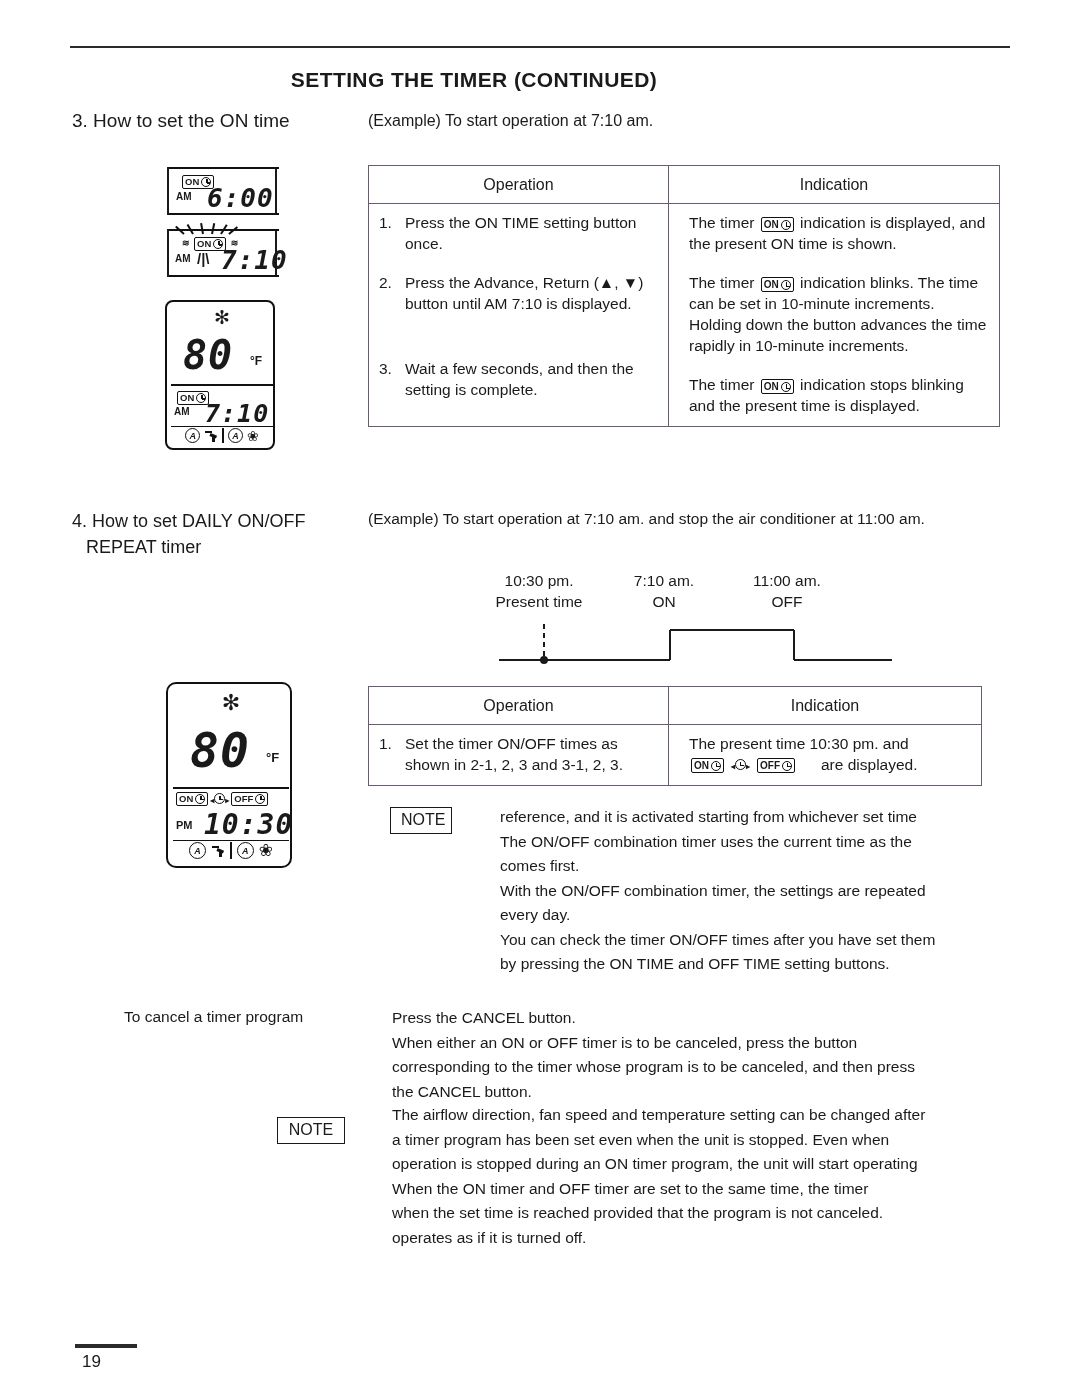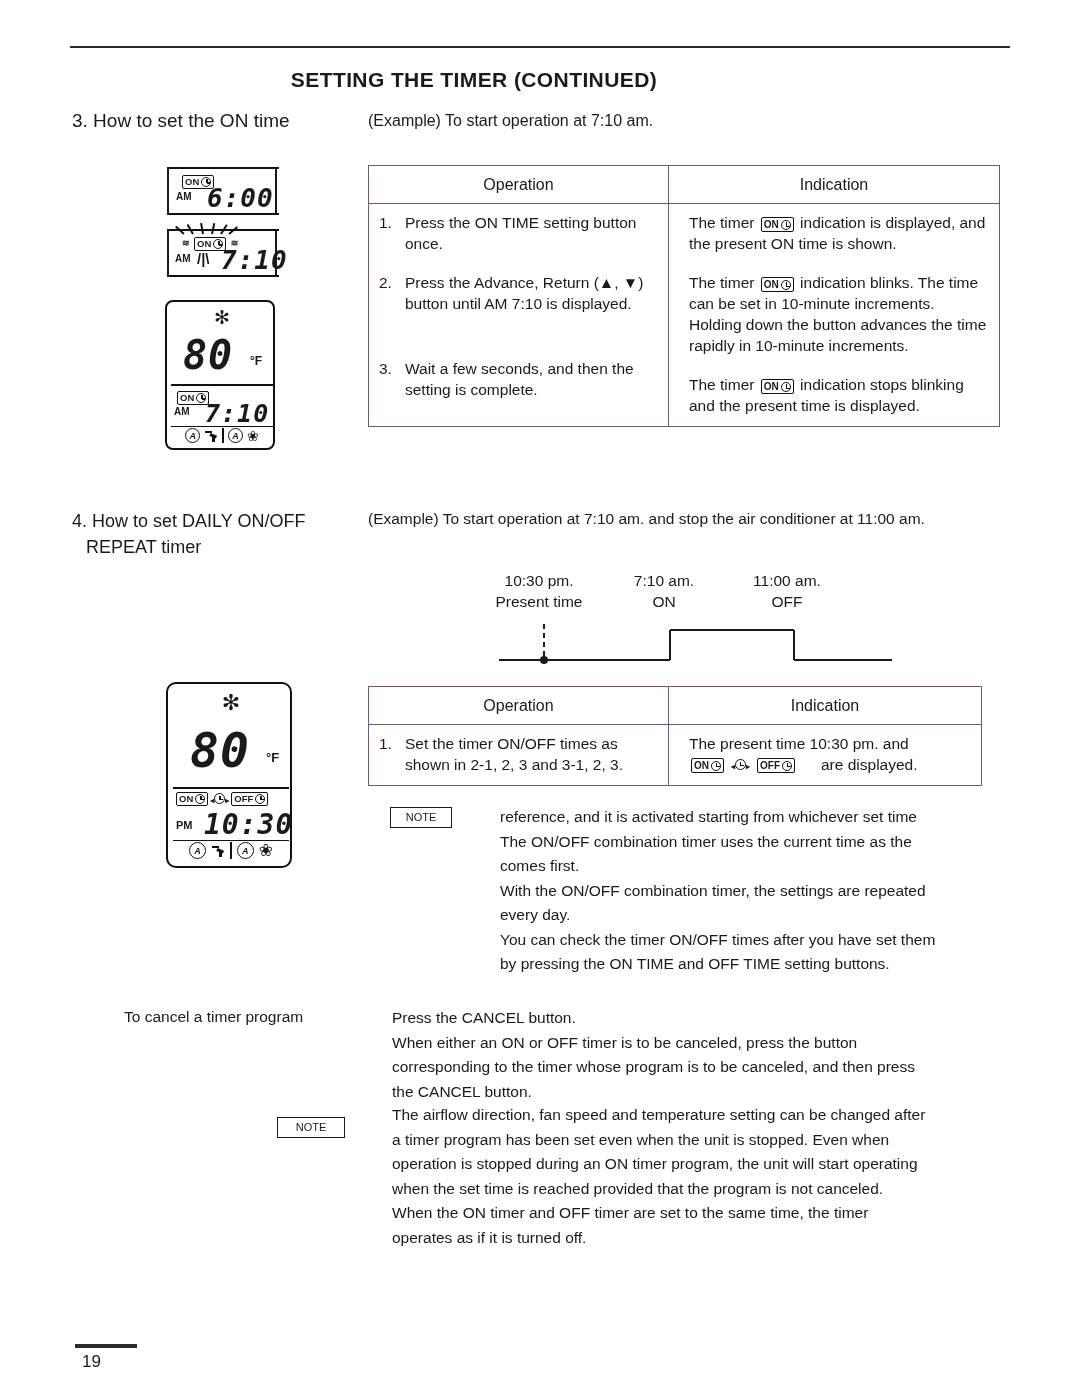--- a/index.html
+++ b/index.html
@@ -124,21 +124,21 @@
   .sec4-heading { position:absolute; left:72px; top:508px; width:290px; font-size:18px; line-height:26px; }
   .sec4-example { position:absolute; left:368px; top:510px; width:650px; font-size:15.5px; }
 
   
   .timing { position:absolute; left:444px; top:570px; width:470px; height:100px; }
   .tl { position:absolute; text-align:center; font-size:15.5px; line-height:21px; }
 
   
   .note-box {
     position:absolute; border:1.6px solid #1a1a1a; background:#fff;
-    font-size:11px; text-align:center; padding:3px 10px 4px 10px;
+    font-size:16px; text-align:center; padding:3px 10px 4px 10px;
   }
   .note-text { position:absolute; font-size:15.5px; line-height:24.5px; }
 
   .cancel-label { position:absolute; left:124px; top:1008px; font-size:15.5px; }
 
   
   .foot-rule { position:absolute; left:75px; top:1344px; width:62px; height:4px; background:#2b2b2b; }
   .foot-num  { position:absolute; left:82px; top:1352px; font-size:17px; }
 </style>
 </head>
@@ -392,21 +392,21 @@
     <div>When either an ON or OFF timer is to be canceled, press the button</div>
     <div>corresponding to the timer whose program is to be canceled, and then press</div>
     <div>the CANCEL button.</div>
   </div>
 
   <div class="note-box" style="left:277px; top:1117px; width:68px;">NOTE</div>
   <div class="note-text" style="left:392px; top:1103px; width:625px;">
     <div>The airflow direction, fan speed and temperature setting can be changed after</div>
     <div>a timer program has been set even when the unit is stopped. Even when</div>
     <div>operation is stopped during an ON timer program, the unit will start operating</div>
+    <div>When the ON timer and OFF timer are set to the same time, the timer</div>
     <div>when the set time is reached provided that the program is not canceled.</div>
-    <div>When the ON timer and OFF timer are set to the same time, the timer</div>
     <div>operates as if it is turned off.</div>
   </div>
 
   <div class="foot-rule"></div>
   <div class="foot-num">19</div>
 
 </div>
 
 </body></html>

